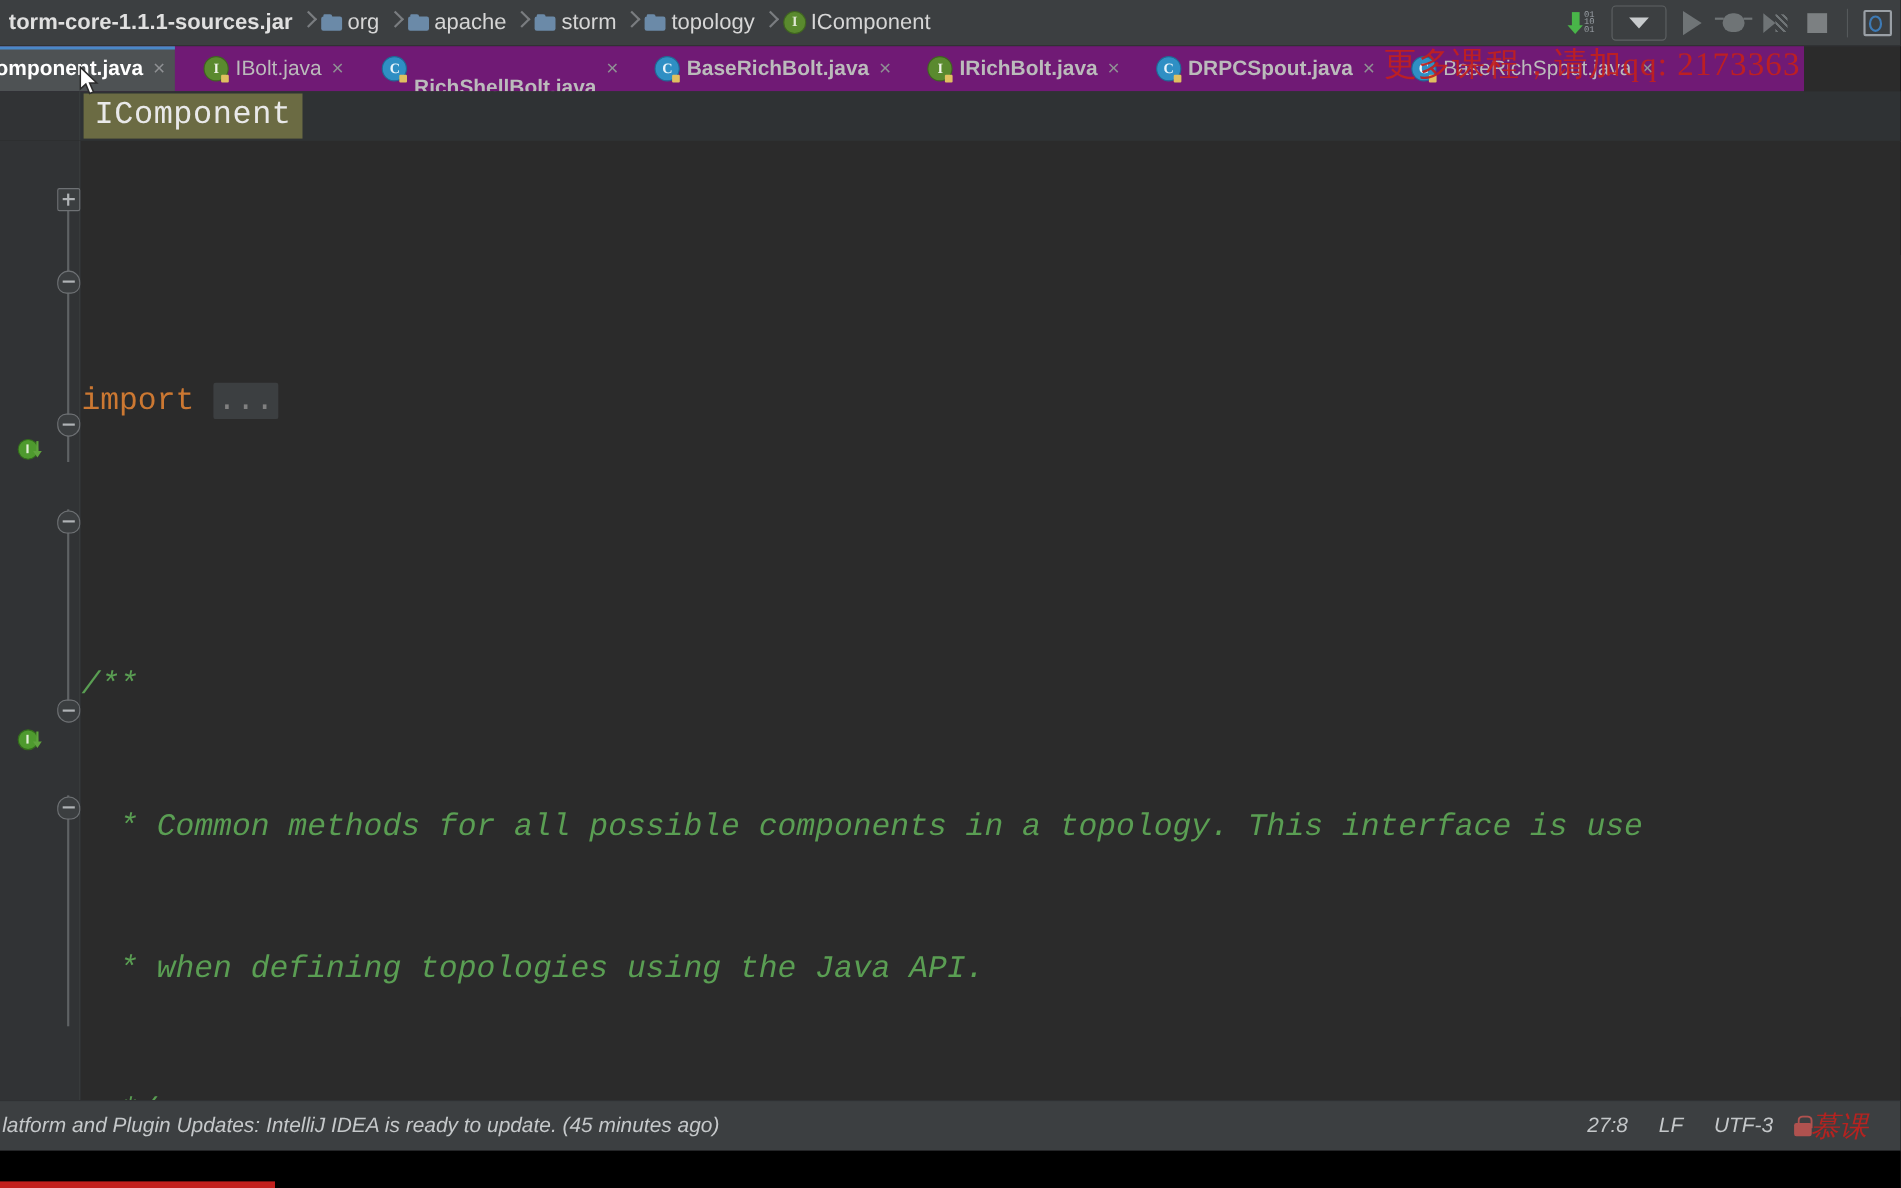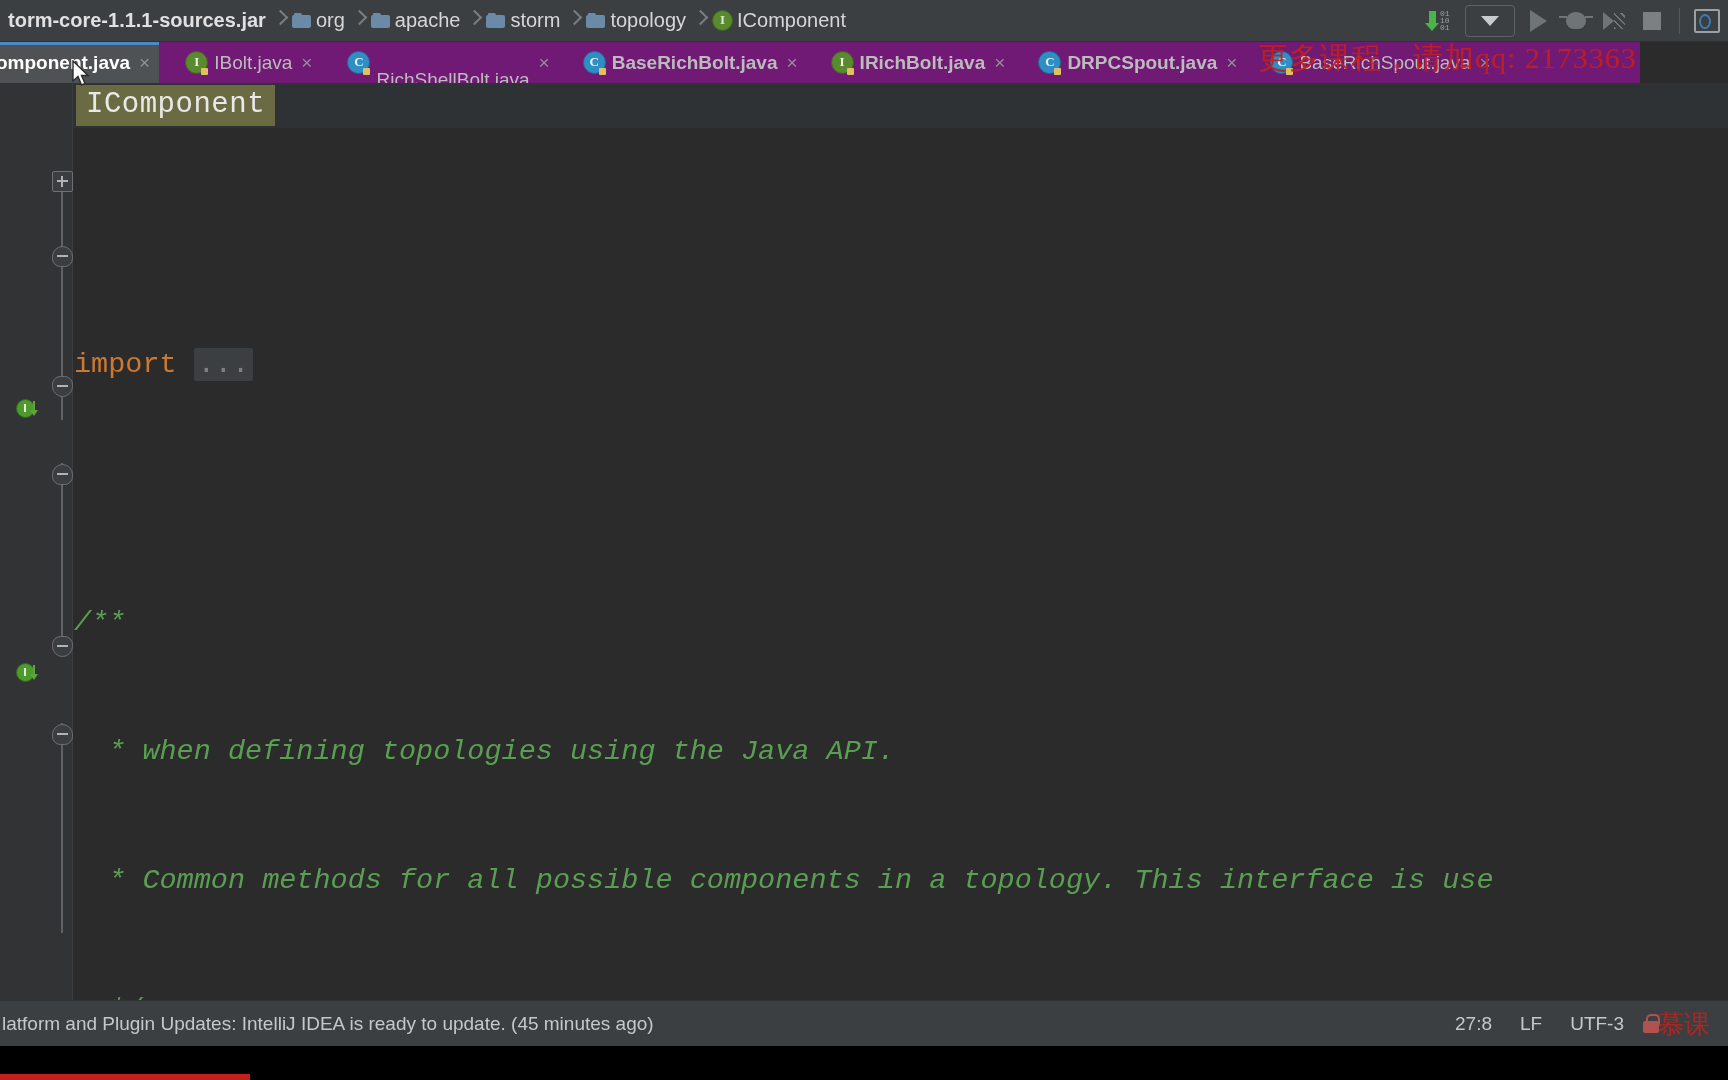--- a/index.html
+++ b/index.html
@@ -458,30 +458,31 @@
     position: absolute;
     top: 1000px; left: 0;
     width: 1728px;
     height: 46px;
     background: #3c3f41;
     border-top: 1px solid #2f3133;
     display: flex;
     align-items: center;
     color: #c5c8ca;
     font-size: 19px;
+    font-style: italic;
   }
   .status-msg {
     padding-left: 2px;
     white-space: nowrap;
   }
   .status-right {
     margin-left: auto;
     display: flex;
     align-items: center;
-    padding-right: 4px;
+    padding-right: 16px;
   }
   .status-right > div { padding: 0 14px; white-space: nowrap; }
   .lock-ic {
     width: 18px; height: 20px;
     position: relative;
     margin-left: 2px;
   }
   .lock-ic::before {
     content: "";
     position: absolute;
@@ -612,21 +613,21 @@
     </div>
 
     <div class="tab" style="margin-left:18px;">
       <span class="ic-i">I<span class="ic-lock"></span></span>
       <span class="tlabel" style="font-weight:normal;">IBolt.java</span>
       <span class="tclose">×</span>
     </div>
 
     <div class="tab" style="margin-left:18px;">
       <span class="ic-c">C<span class="ic-lock"></span></span>
-      <span class="tlabel" style="font-weight:normal;margin-top:35px;">RichShellBolt.java</span>
+      <span class="tlabel" style="font-weight:bold;margin-top:35px;">RichShellBolt.java</span>
       <span class="tclose">×</span>
     </div>
 
     <div class="tab" style="margin-left:16px;">
       <span class="ic-c">C<span class="ic-lock"></span></span>
       <span class="tlabel" style="font-weight:bold;">BaseRichBolt.java</span>
       <span class="tclose">×</span>
     </div>
 
     <div class="tab" style="margin-left:16px;">
@@ -678,22 +679,22 @@
       <div class="gmark" style="top:534px;">
         <span class="impl-ic"><span class="circ"></span><span class="arr"></span></span>
       </div>
     </div>
 
     <div class="code">
       <div class="ln"> </div>
       <div class="ln"><span class="kw">import</span> <span class="fold-ellipsis">...</span></div>
       <div class="ln"> </div>
       <div class="ln"><span class="cmt">/**</span></div>
+      <div class="ln"><span class="cmt">  * Common methods for all possible components in a topology. This interface is use</span></div>
       <div class="ln"><span class="cmt">  * when defining topologies using the Java API.</span></div>
-      <div class="ln"><span class="cmt">  * Common methods for all possible components in a topology. This interface is use</span></div>
       <div class="ln"><span class="cmt">  */</span></div>
       
       
       
       
       
       
       
       
       

